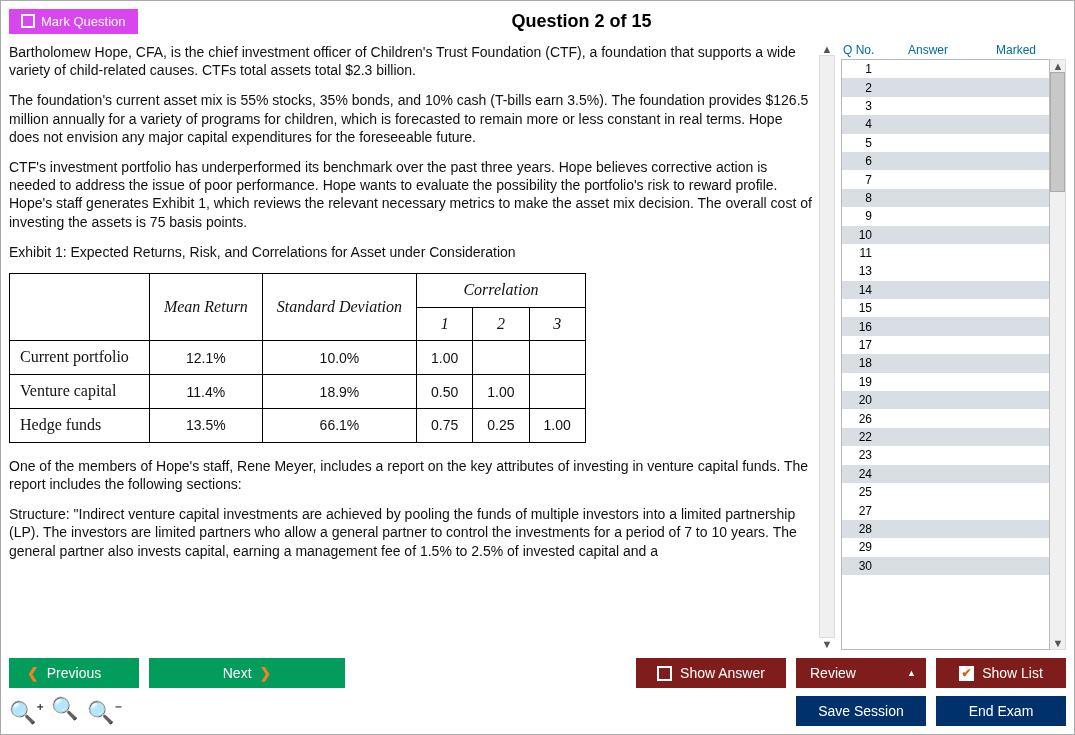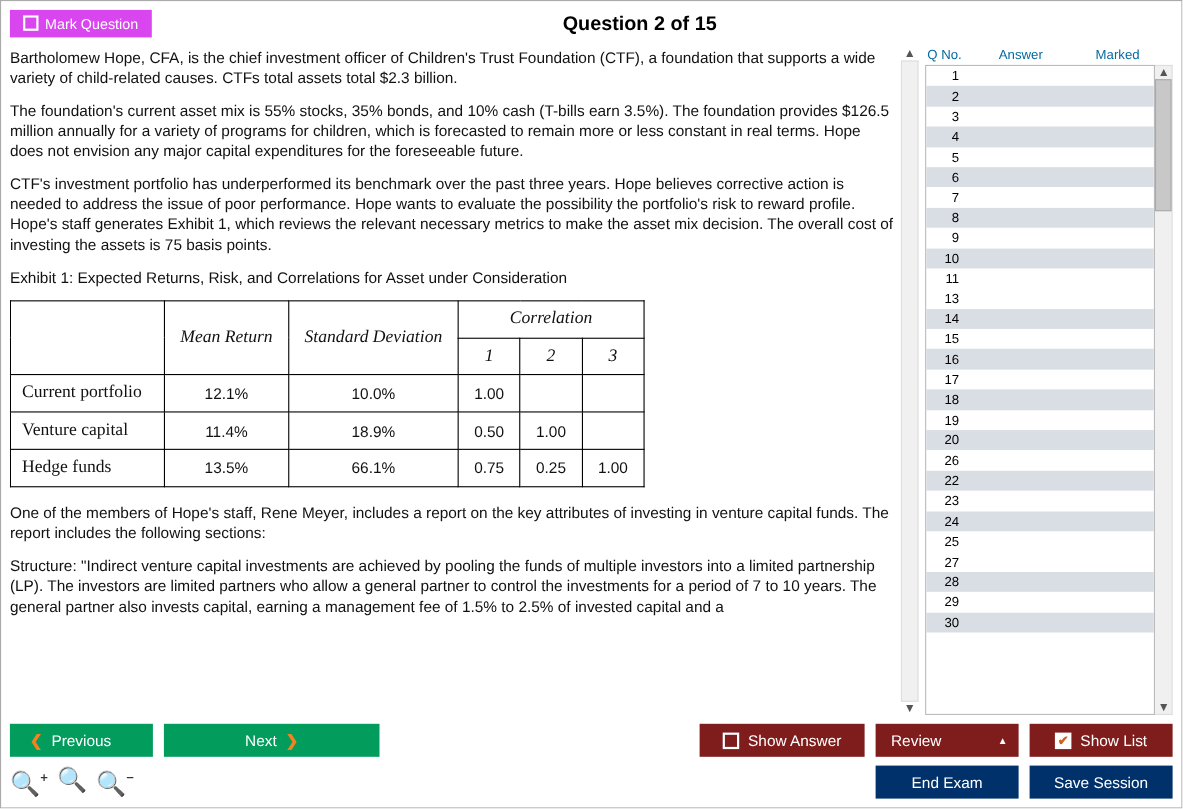--- a/index.html
+++ b/index.html
@@ -265,22 +265,22 @@
       </button>
     </div>
 
     <div class="bottombar2">
       <div class="zoom-icons">
         <span>🔍⁺</span>
         <span>🔍</span>
         <span>🔍⁻</span>
       </div>
       <div class="spacer"></div>
+      <button class="btn btn-navy save-btn">
+        <span>Save Session</span>
+      </button>
       <button class="btn btn-navy end-btn">
         <span>End Exam</span>
       </button>
-      <button class="btn btn-navy save-btn">
-        <span>Save Session</span>
-      </button>
     </div>
 
   </div>
 </div>
 
 </body></html>

